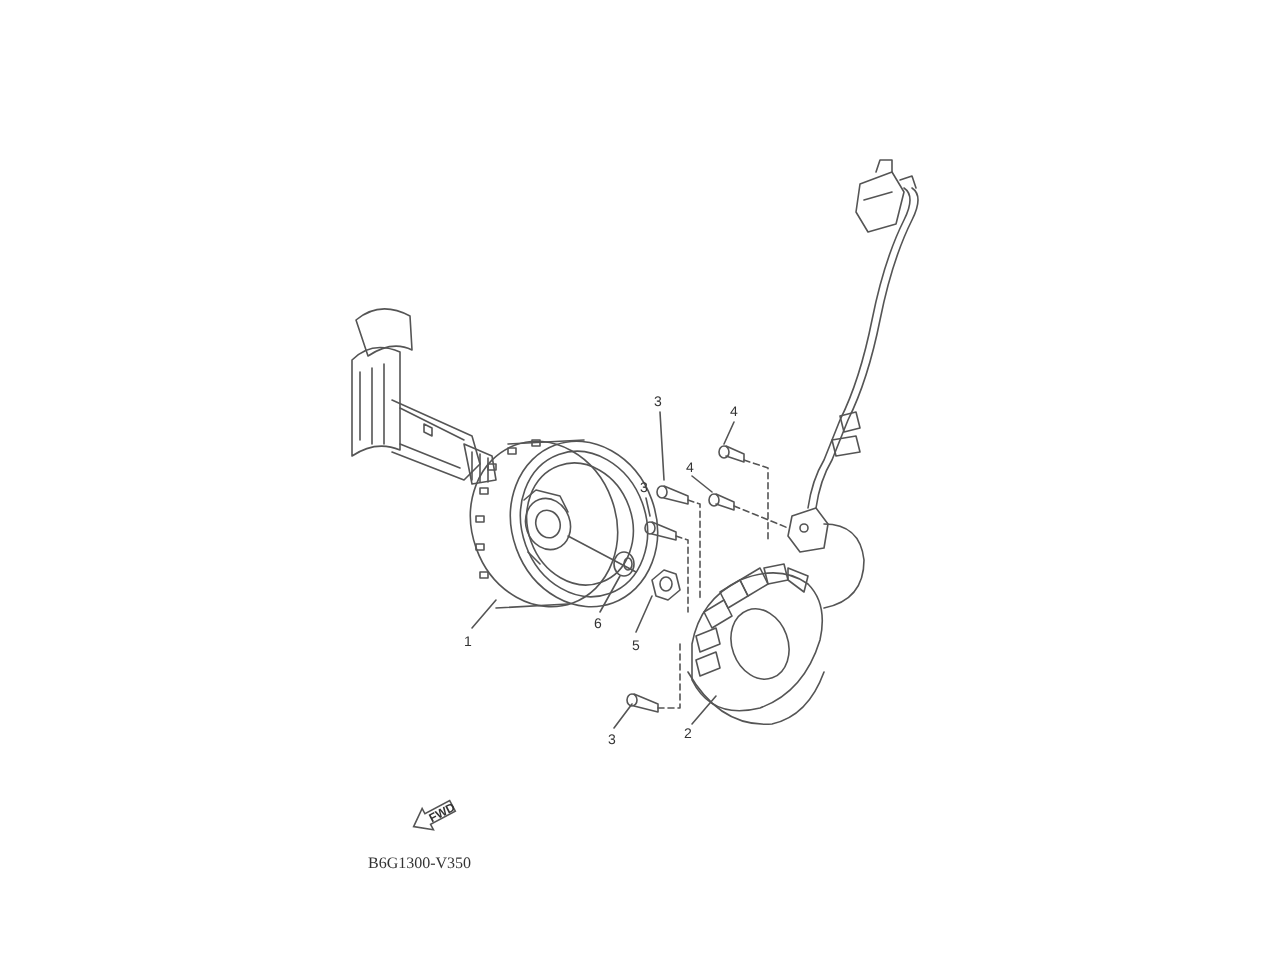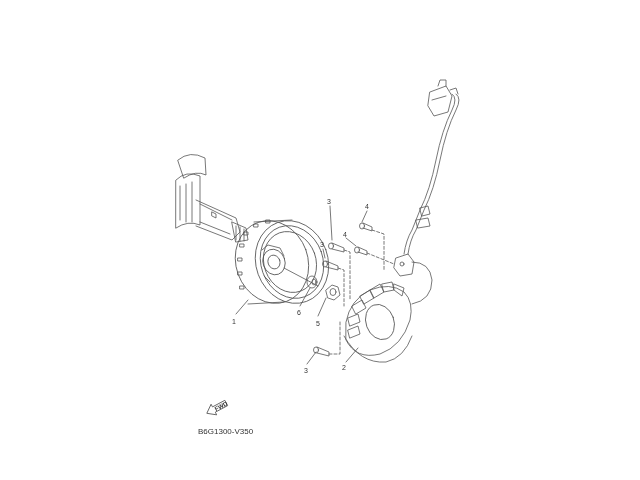--- a/index.html
+++ b/index.html
@@ -1,19 +1,19 @@
 <!DOCTYPE html>
 <html><head>
 <meta charset="utf-8">
 <style>
   html, body { margin:0; padding:0; background:#ffffff; }
   body { width:640px; height:480px; position:relative; overflow:hidden; font-family:"Liberation Sans", sans-serif; }
   #diagram { position:absolute; left:0; top:0; width:640px; height:480px; }
   .callout { position:absolute; font-size:7px; color:#333; font-family:"Liberation Sans", sans-serif; line-height:1; }
-  .code { position:absolute; left:198px; top:427px; font-size:8px; color:#333; font-family:Liberation Sans, sans-serif; }
+  .code { position:absolute; left:184px; top:427px; font-size:8px; color:#333; font-family:Liberation Serif, serif; }
   .fwd-text { font-family:"Liberation Sans", sans-serif; font-size:6px; font-weight:bold; fill:#333; }
 </style>
 </head>
 <body>
 
 <svg id="diagram" viewBox="0 0 640 480" xmlns="http://www.w3.org/2000/svg">
   <g fill="none" stroke="#555" stroke-width="0.8" stroke-linejoin="round" stroke-linecap="round">
 
     <g>
       <path d="M178 160 Q190 150 205 158 L206 175 Q196 170 184 178 Z"></path>

